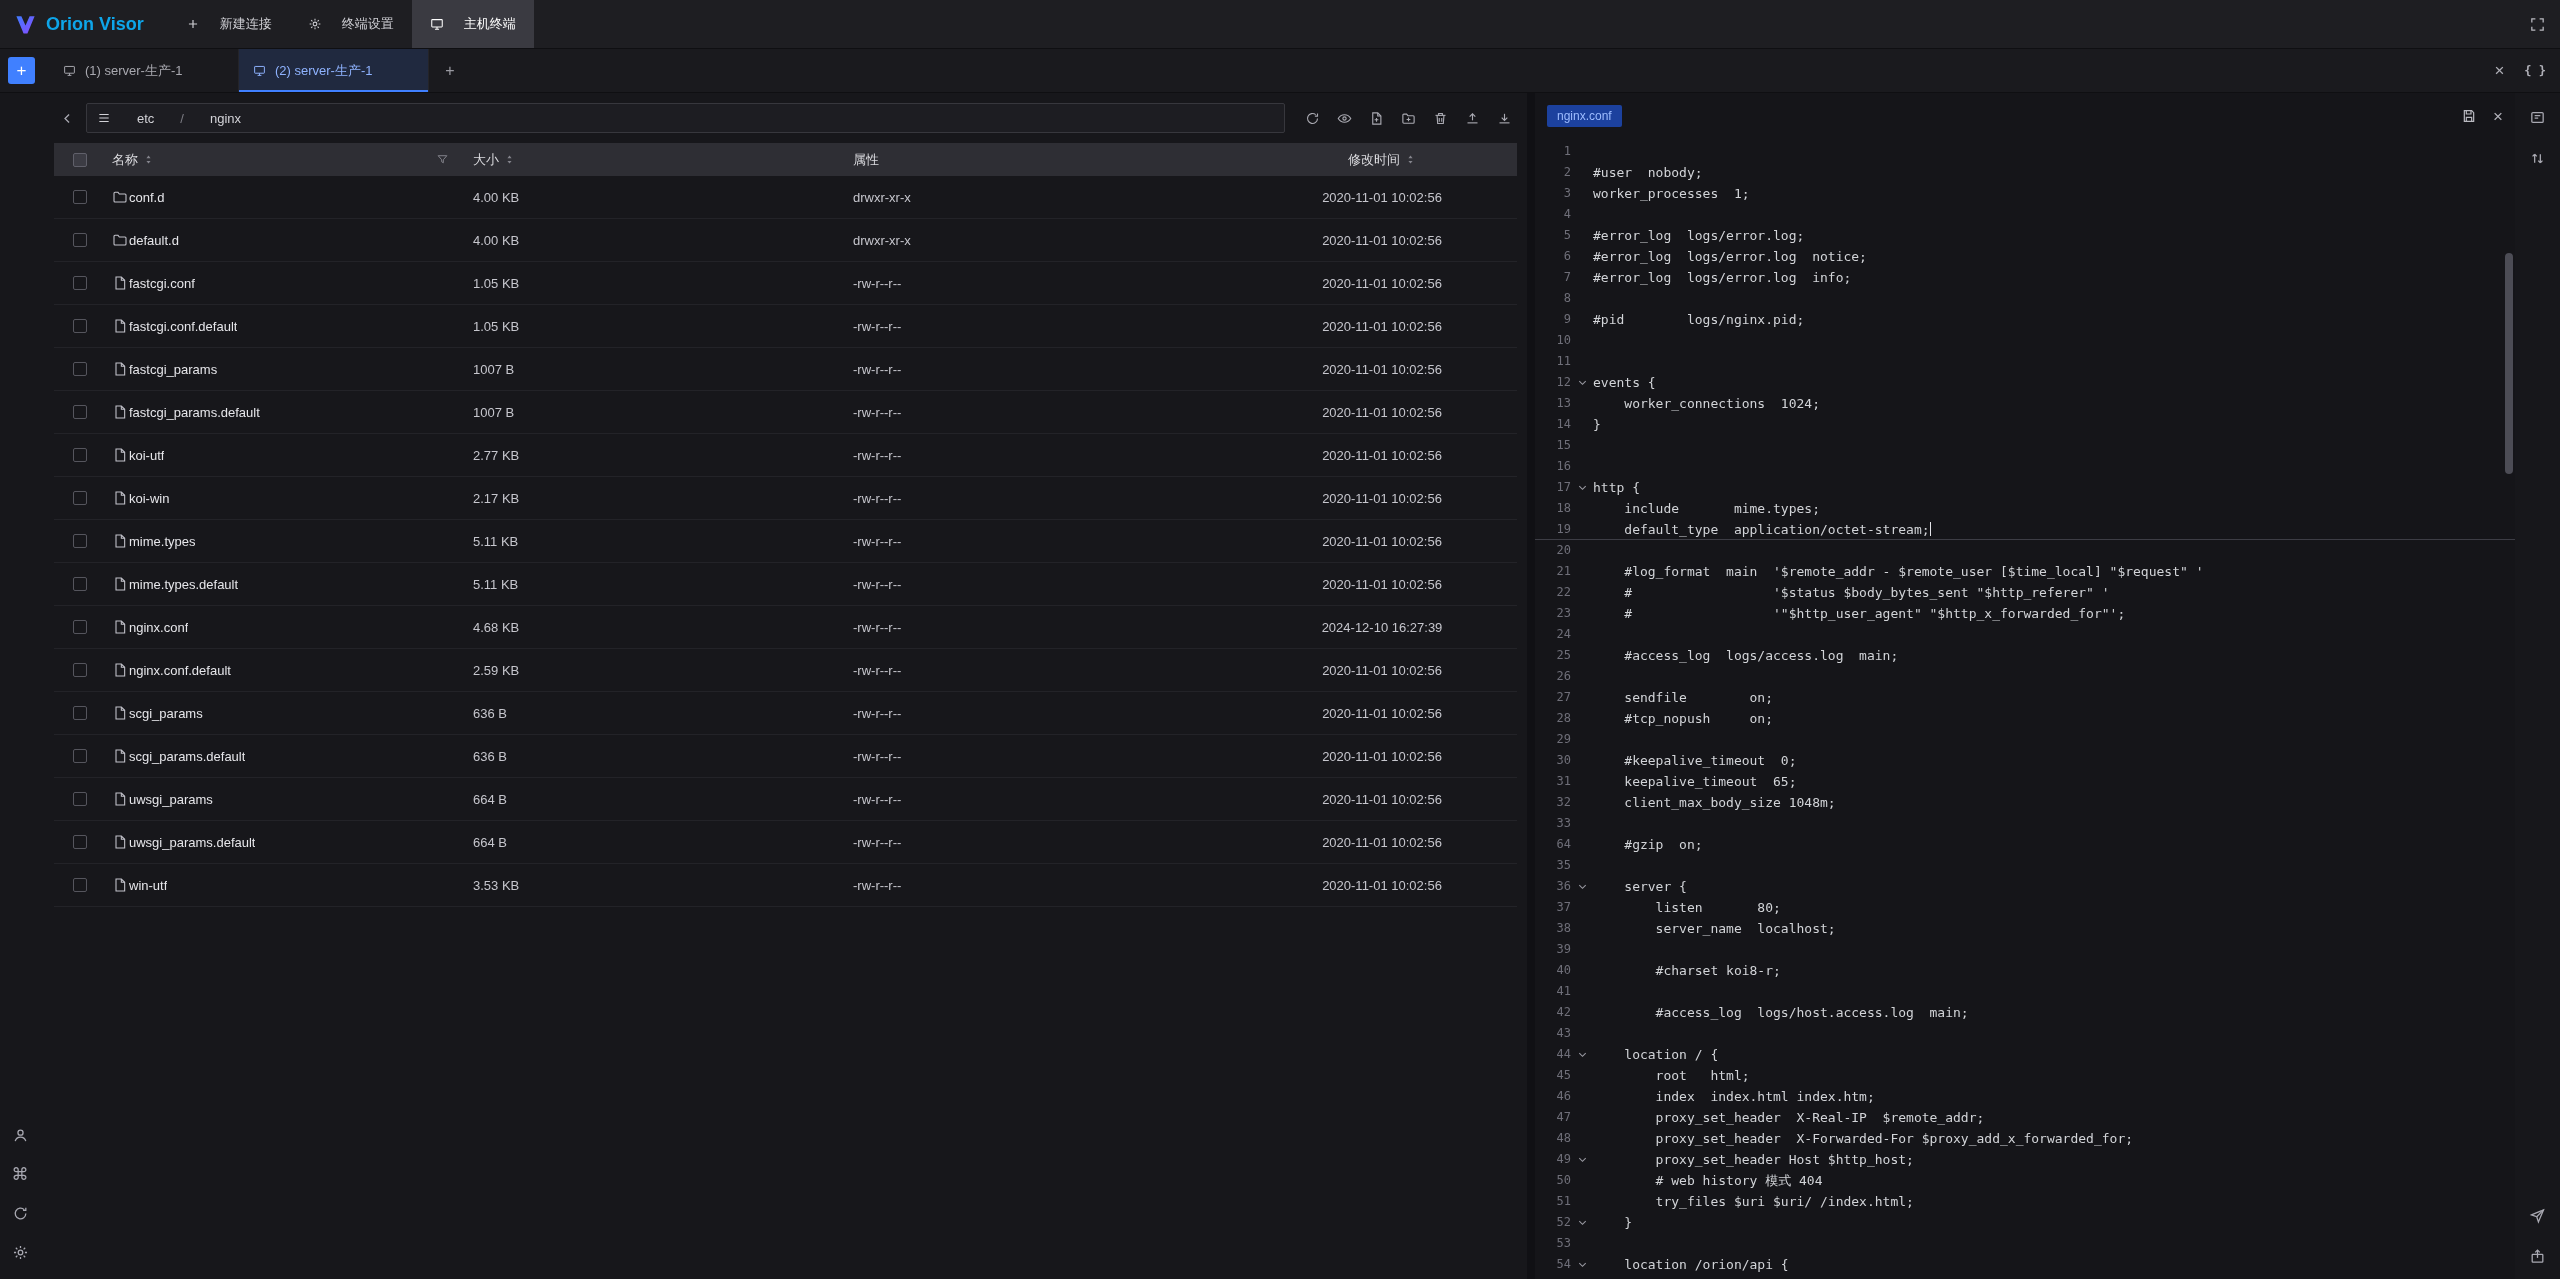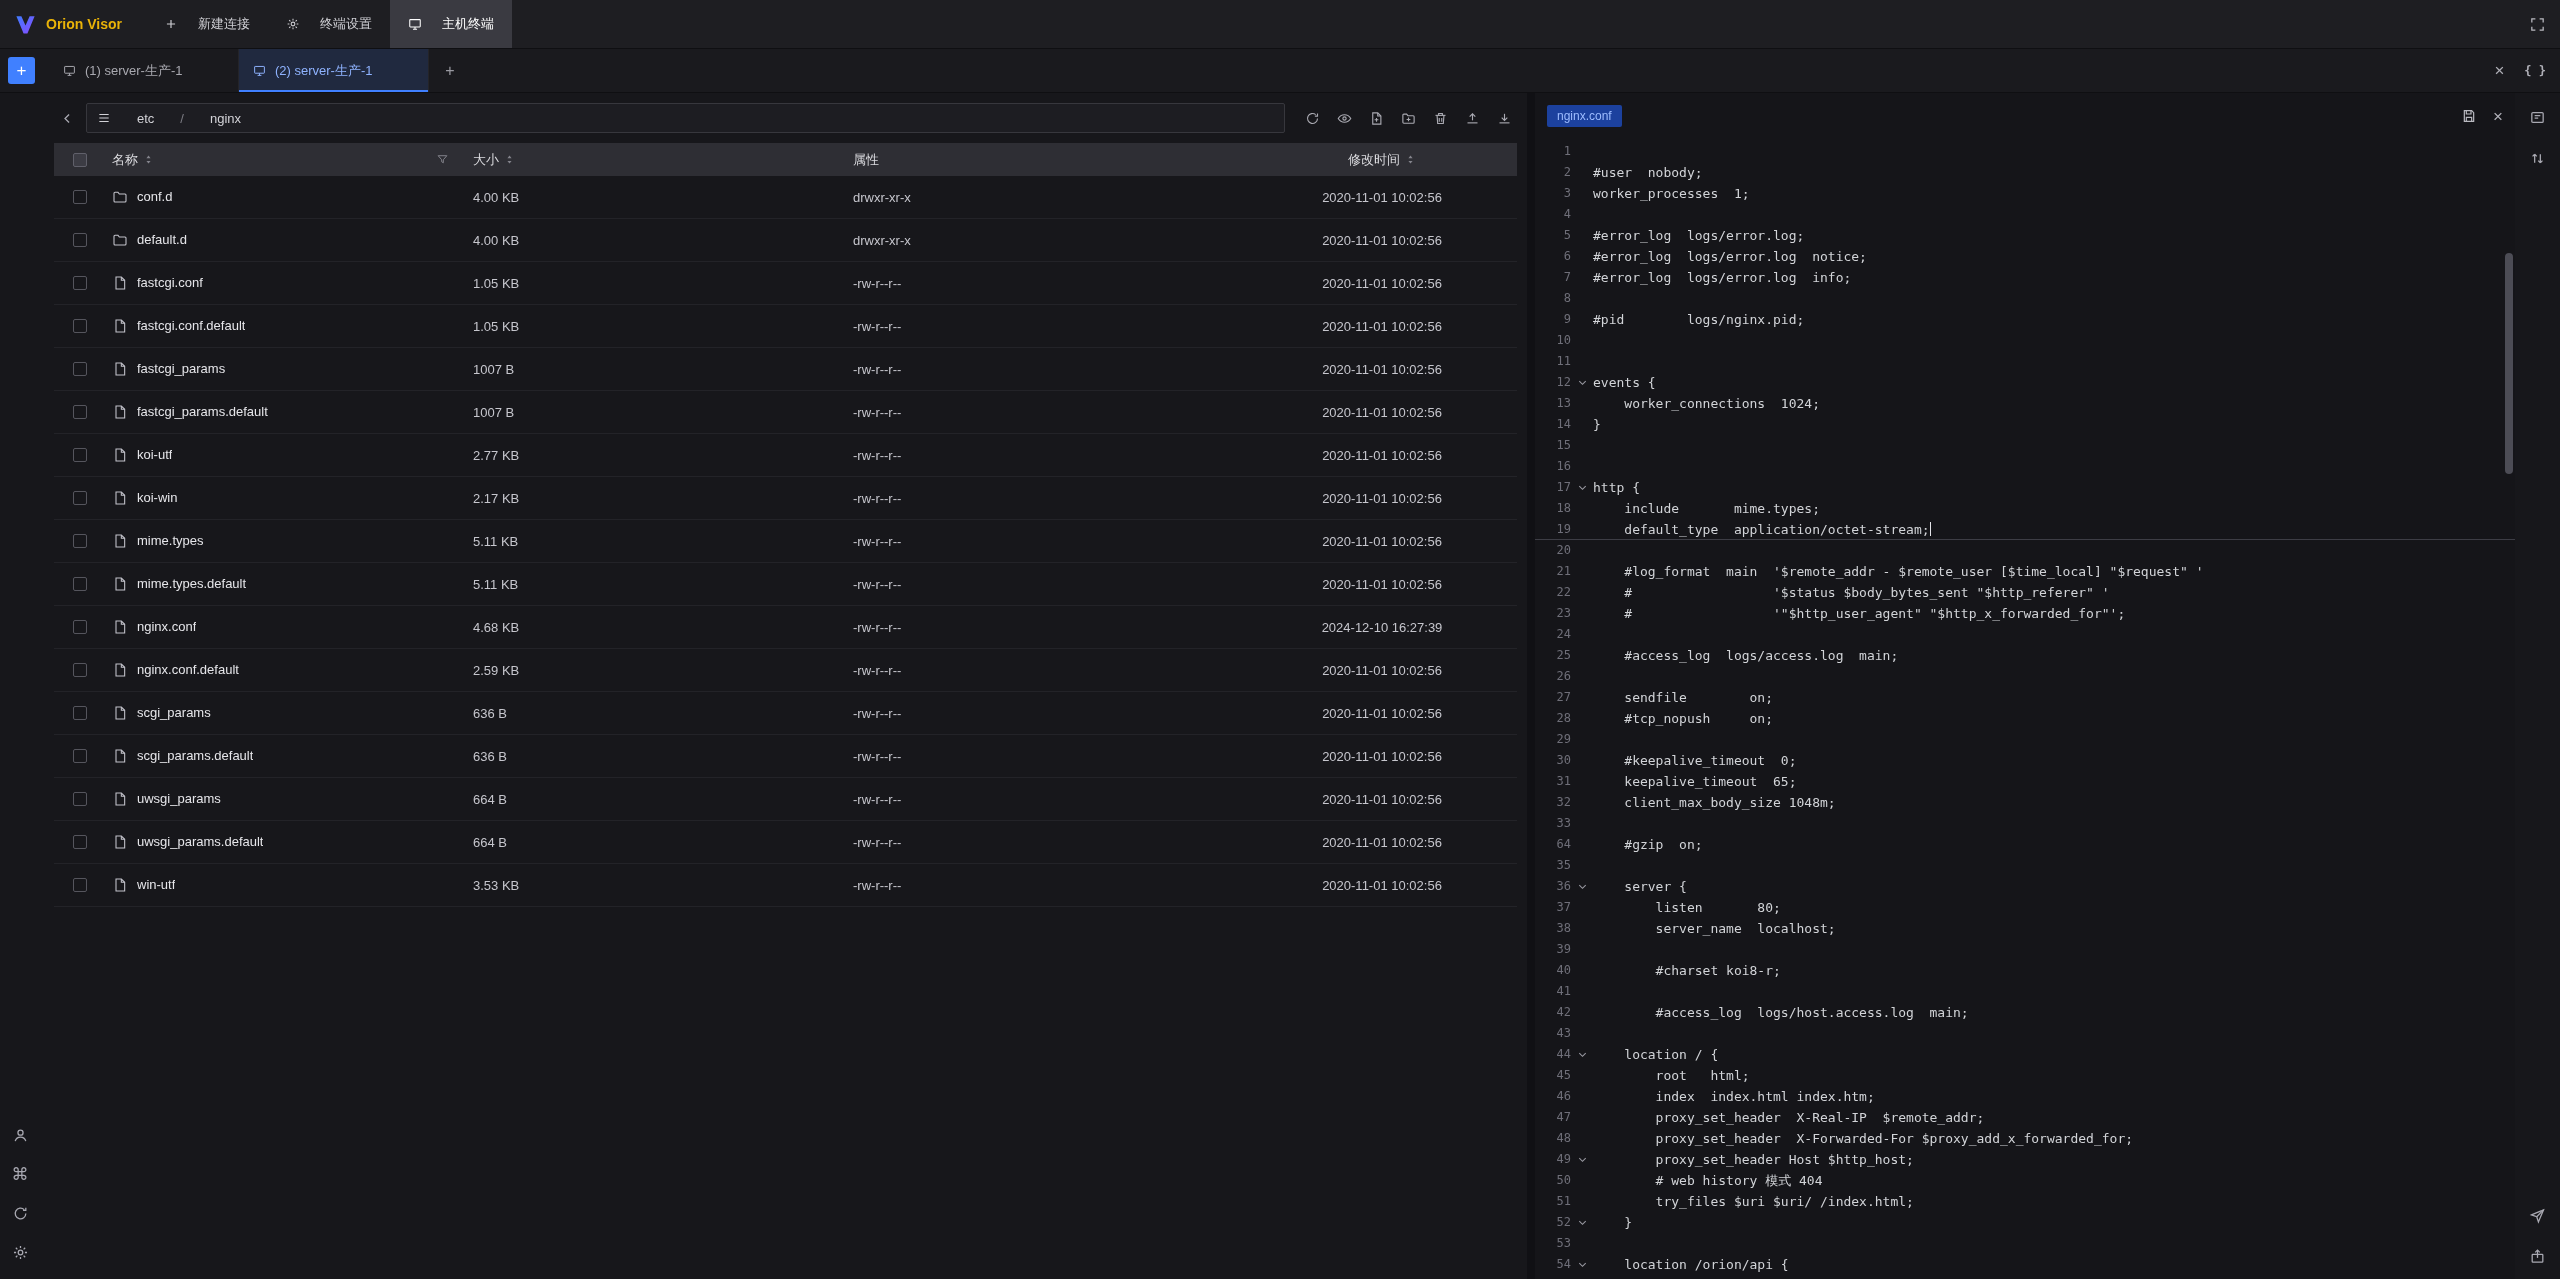--- a/index.html
+++ b/index.html
@@ -6,21 +6,21 @@
   html,body{width:2560px;height:1279px;overflow:hidden;background:#151518;color:#d5d5da;
     font-family:"Liberation Sans","DejaVu Sans",sans-serif;font-size:13px}
   button{font-family:inherit}
   svg{display:block}
   .app{display:flex;flex-direction:column;width:2560px;height:1279px}
 
   
   .topbar{height:49px;flex:0 0 49px;background:#1e1e22;display:flex;align-items:center;
     padding:0 14px;border-bottom:1px solid #0f0f12}
   .brand{display:flex;align-items:center;gap:9px;margin-right:24px}
-  .brand-name{font-size:14px;font-weight:bold;color:#eab308;white-space:nowrap}
+  .brand-name{font-size:18px;font-weight:bold;color:#0ea5e9;white-space:nowrap}
   .topmenu{display:flex;height:100%}
   .menu-item{display:flex;align-items:center;gap:20px;padding:0 18px;color:#cfcfd4;cursor:pointer;white-space:nowrap}
   .menu-item.active{background:#3a3a41;color:#ffffff}
   .topbar-spacer{flex:1}
   .iconbtn{background:none;border:none;color:#b9b9c0;display:flex;align-items:center;
     justify-content:center;cursor:pointer;padding:0}
 
   
   .tabbar{height:44px;flex:0 0 44px;background:#1a1a1e;display:flex;align-items:stretch;
     border-bottom:1px solid #0f0f12;padding-left:8px}
@@ -60,21 +60,21 @@
   .thead{background:#2e2e34;height:33px;color:#dcdce0}
   .th{display:flex;align-items:center;gap:5px;padding:0 6px;white-space:nowrap}
   .th.center{justify-content:center}
   .sortcaret{color:#85858d}
   .filter-btn{margin-left:auto;color:#85858d;margin-right:12px}
   .tbody{overflow:hidden}
   .file-row{height:43px;border-bottom:1px solid #232328}
   .cbx-cell{display:flex;justify-content:center}
   .cbx{width:14px;height:14px;border:1px solid #55555d;border-radius:2px;display:inline-block}
   .cbx.all{background:#3c3c44;border-color:#60606a}
-  .name-cell{display:flex;align-items:flex-start;gap:9px;padding:0 6px;color:#e6e6ea;min-width:0;cursor:pointer}
+  .name-cell{display:flex;align-items:center;gap:1px;padding:0 6px;color:#e6e6ea;min-width:0;cursor:pointer}
   .name-cell svg{color:#c4c4cc;flex:0 0 auto}
   .fname{white-space:nowrap;overflow:hidden;text-overflow:ellipsis}
   .cell{padding:0 6px;color:#c6c6cd;white-space:nowrap}
   .cell.center{text-align:center}
   .splitter{width:8px;flex:0 0 8px;background:#101014;cursor:col-resize}
 
   
   .editor{width:980px;flex:0 0 980px;background:#151519;display:flex;flex-direction:column;min-width:0}
   .editor-header{height:46px;flex:0 0 46px;display:flex;align-items:center;padding:0 12px;gap:16px}
   .file-chip{background:#1c419e;color:#9dbcff;font-size:12px;padding:4px 10px;border-radius:2px;cursor:pointer;white-space:nowrap}

